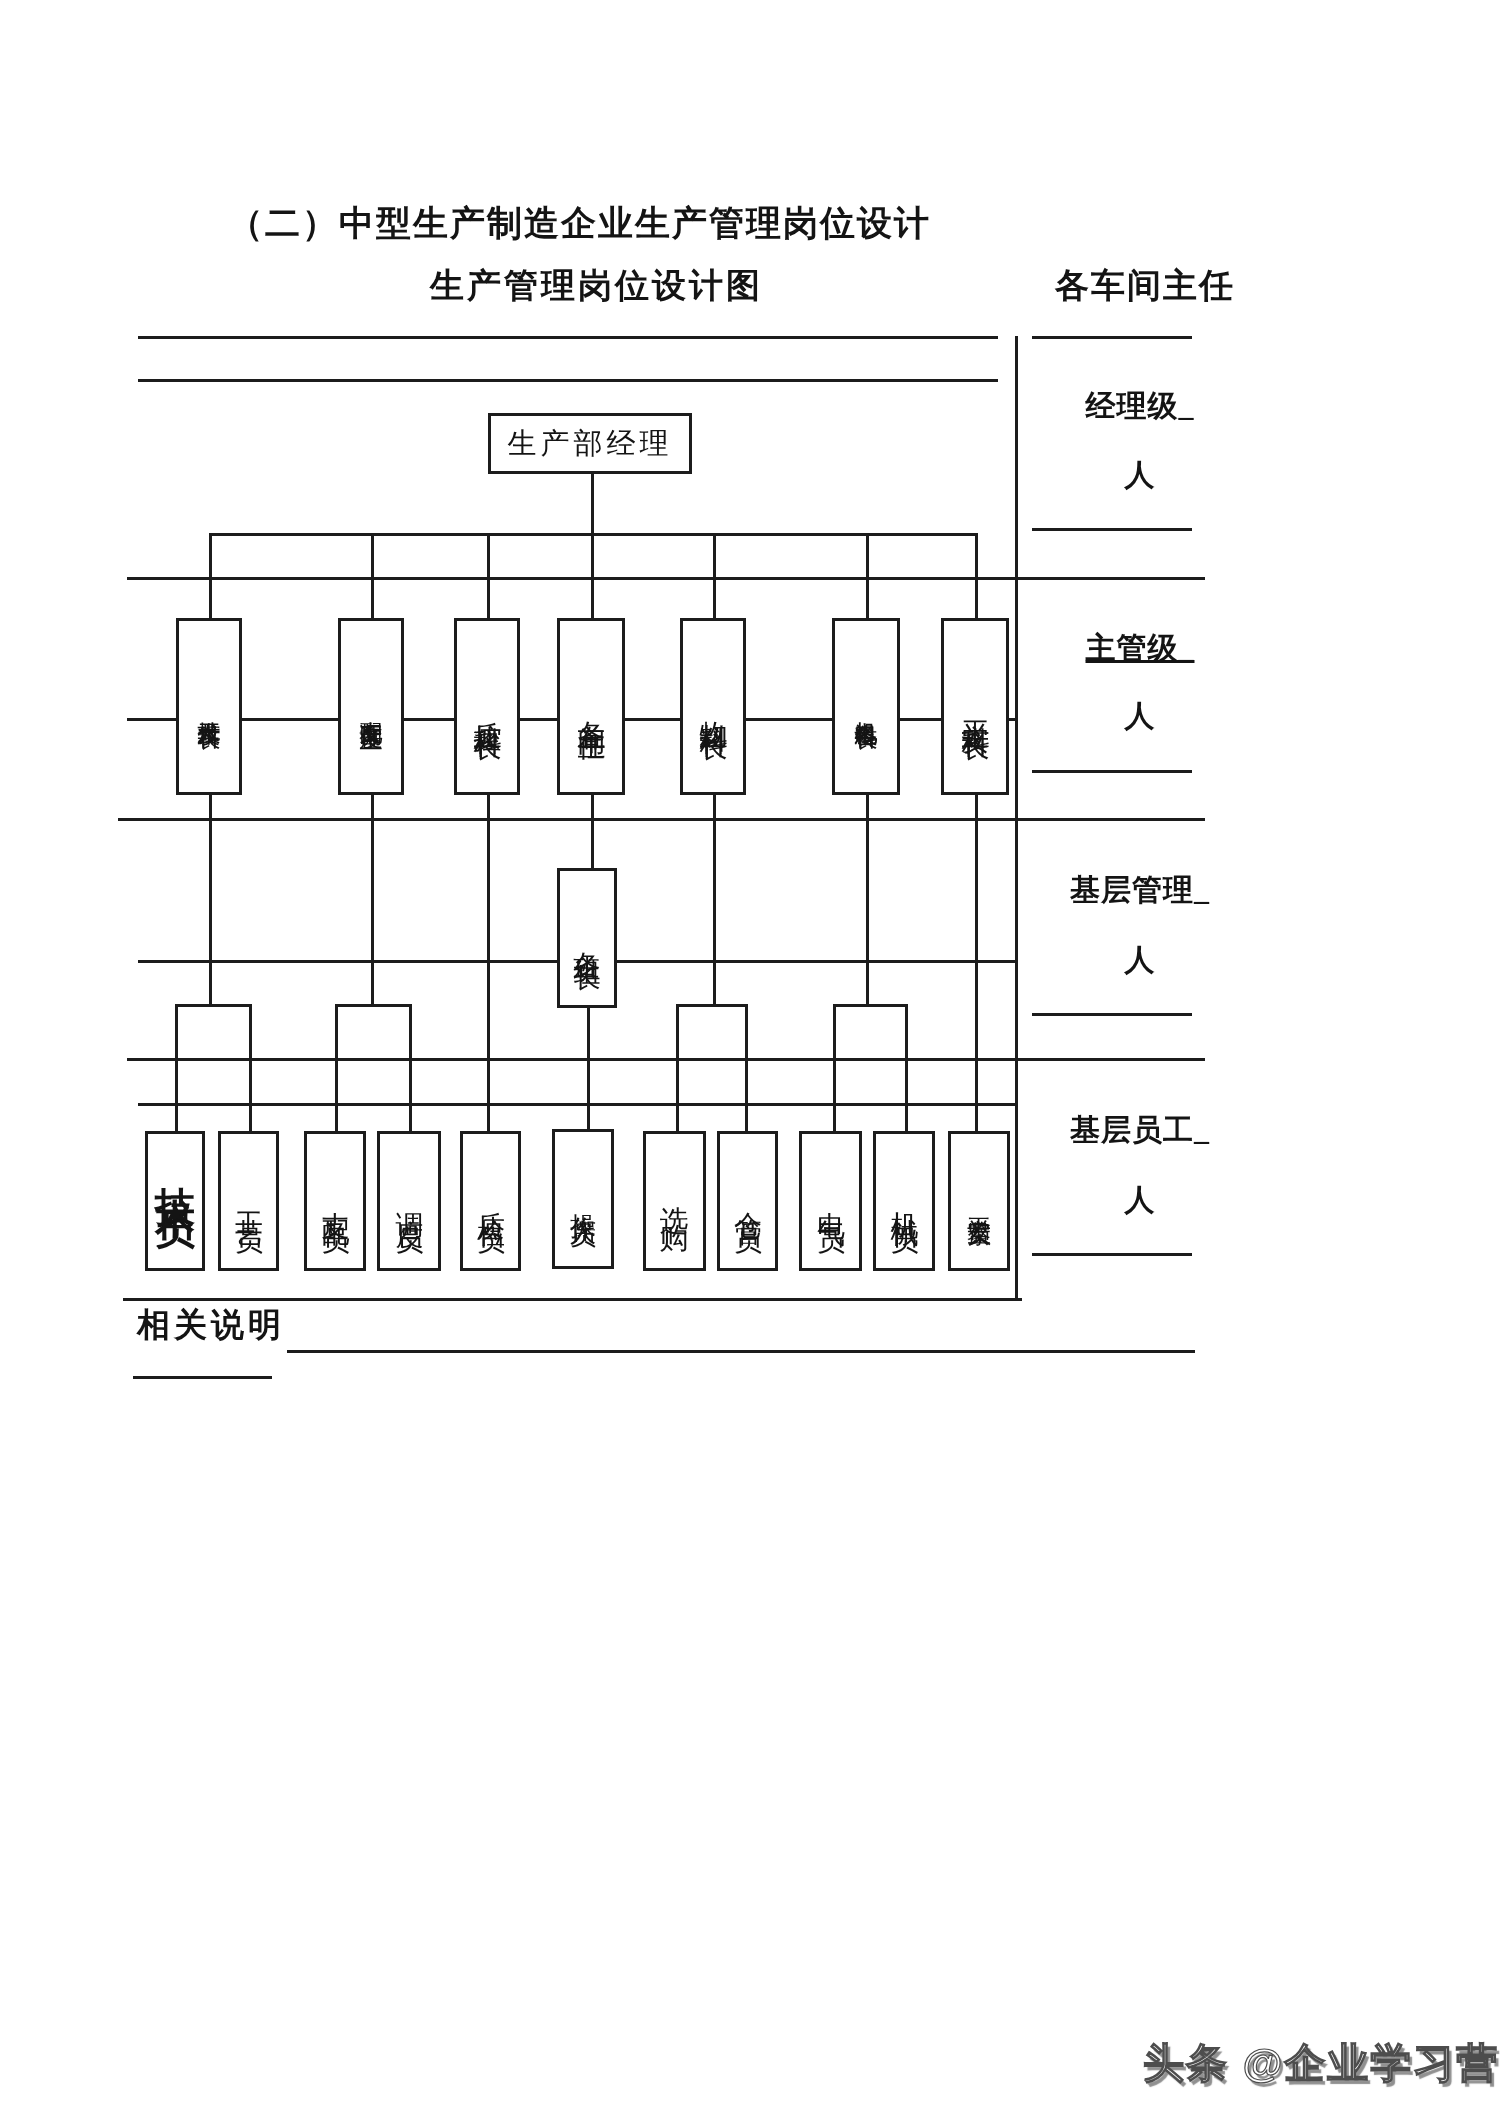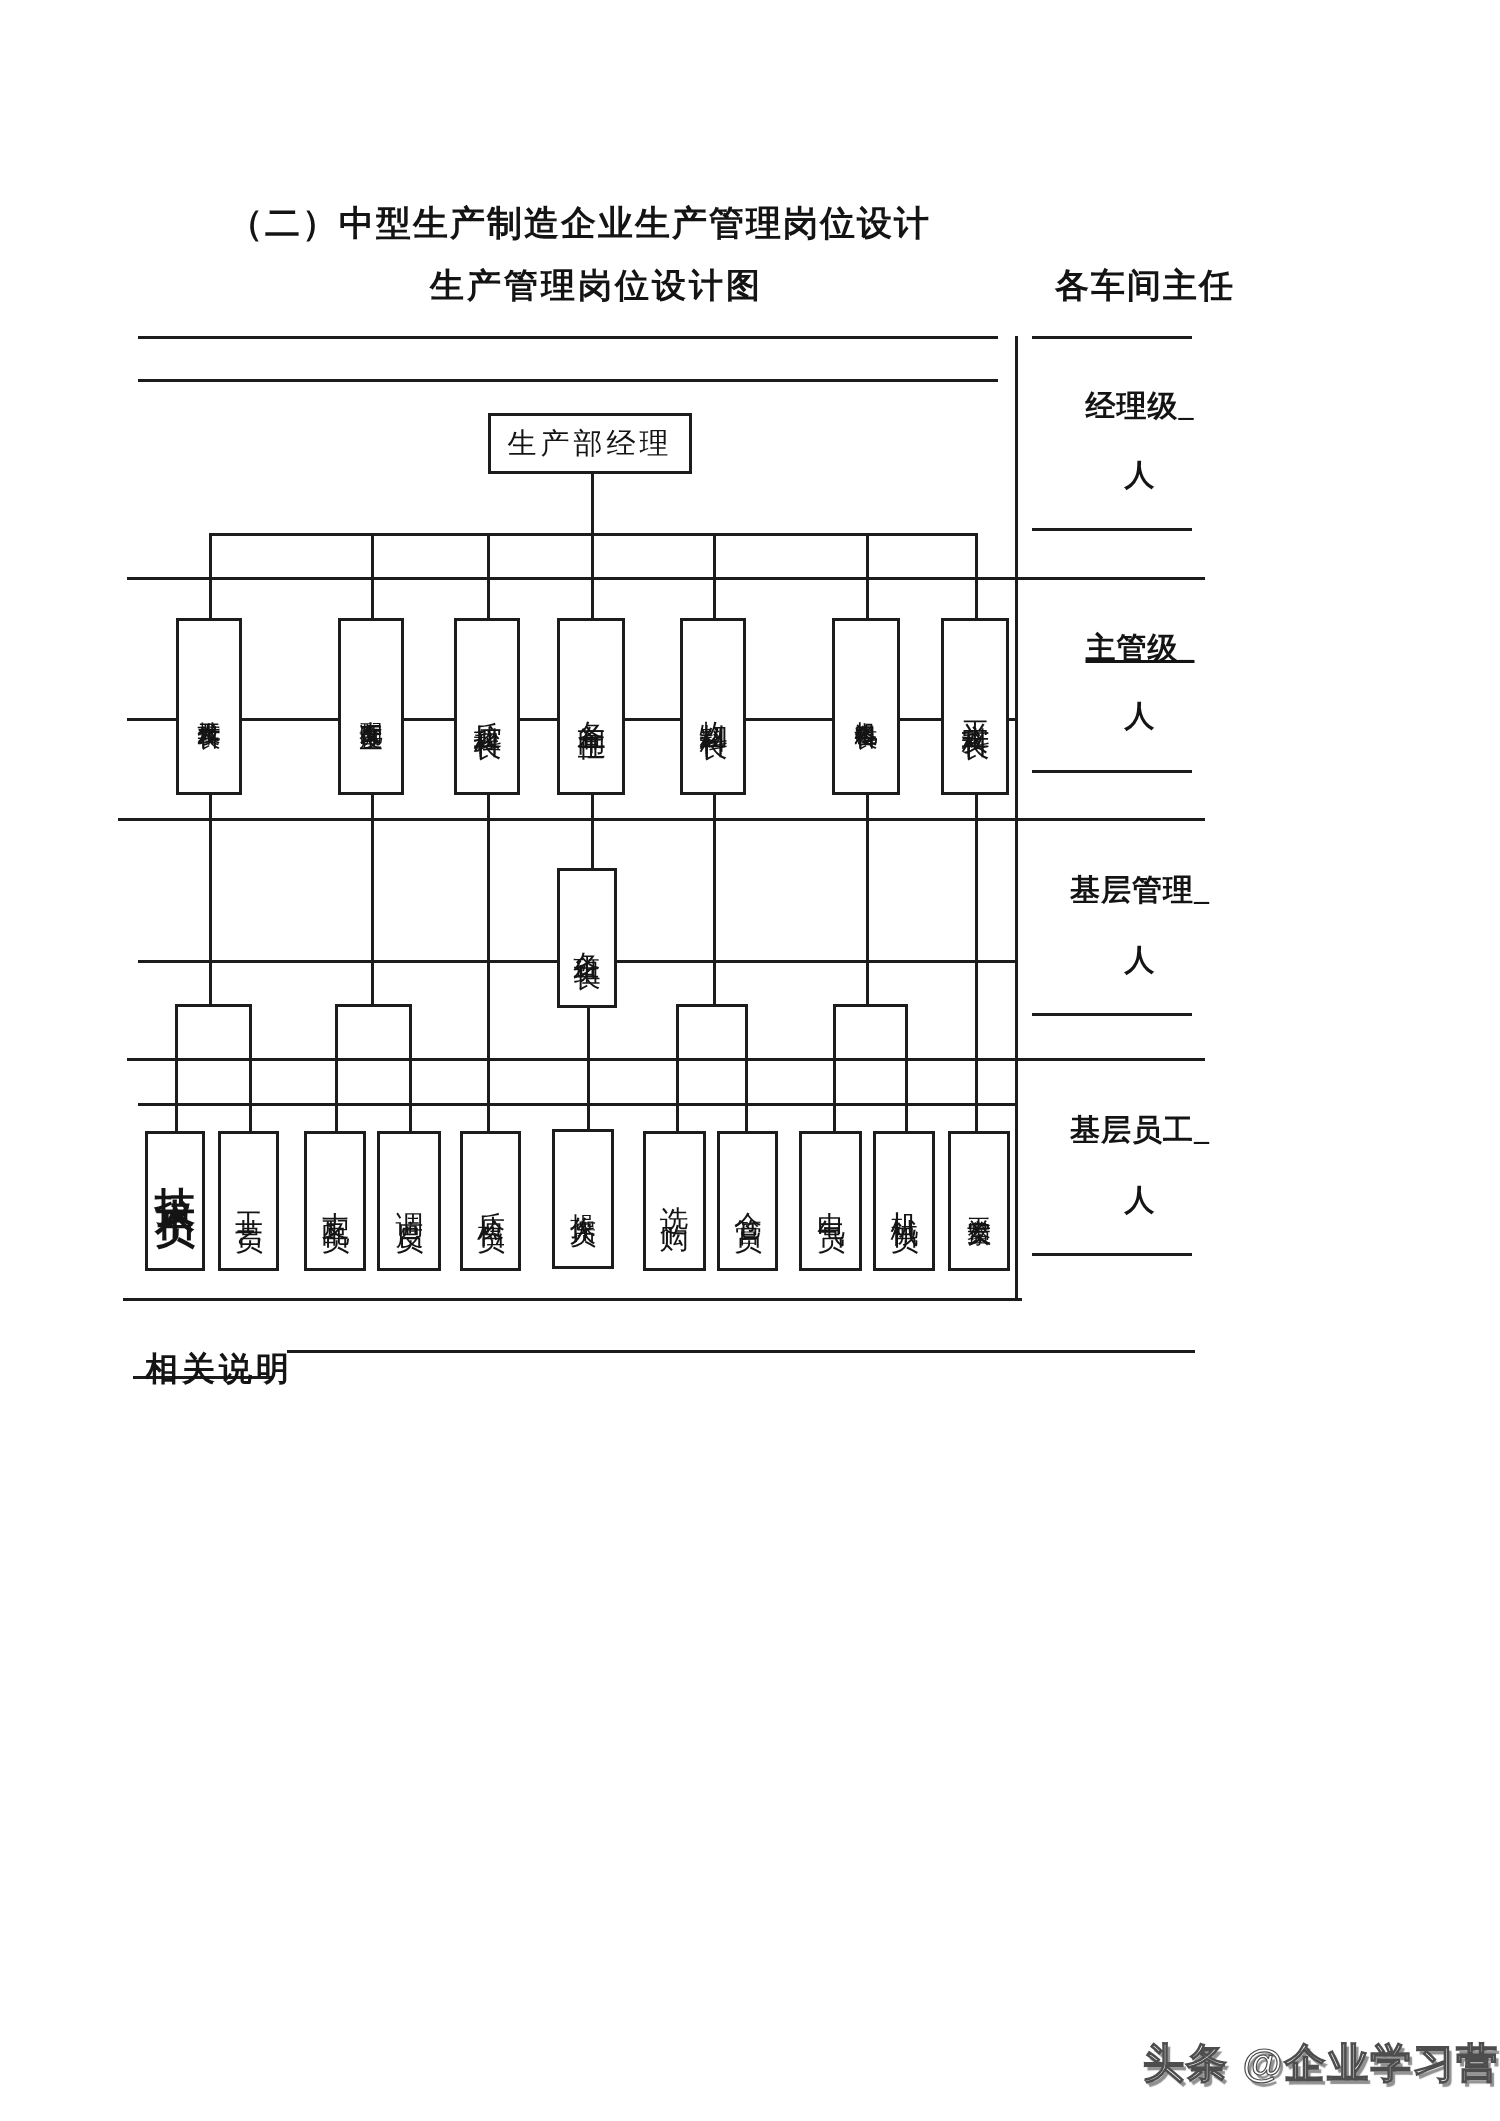--- a/index.html
+++ b/index.html
@@ -21,21 +21,21 @@
   .c3{font-size:28px;letter-spacing:8px;}
   .c2b{font-size:29px;letter-spacing:18px;}
   .gl{font-size:27px;letter-spacing:4px;}
   .root-label{font-size:29px;letter-spacing:4px;}
   .clipbox{align-items:flex-start;overflow:hidden;}
   .clipped{font-size:40px;font-weight:bold;letter-spacing:12px;padding-top:20px;}
   .title{position:absolute;font-weight:bold;z-index:2;white-space:nowrap;}
   .main-title{left:228px;top:200px;font-size:35px;letter-spacing:2px;}
   .chart-title{left:430px;top:263px;font-size:34px;letter-spacing:3px;}
   .staffing-title{left:1055px;top:263px;font-size:34px;letter-spacing:2px;}
-  .notes-label{left:145px;top:1303px;font-size:33px;letter-spacing:4px;margin-top:44px;}
+  .notes-label{left:137px;top:1303px;font-size:33px;letter-spacing:4px;}
   .staff-label,.staff-unit{
     position:absolute;left:1060px;width:160px;text-align:center;
     font-weight:bold;font-size:30px;z-index:2;white-space:nowrap;letter-spacing:1px;
   }
   .watermark{
     position:absolute;left:1143px;top:2036px;z-index:4;
     font-family:"Liberation Sans","DejaVu Sans",sans-serif;
     font-size:41px;font-weight:bold;letter-spacing:2px;color:#ffffff;
     -webkit-text-stroke:1.2px #4d4d4d;
     text-shadow:3px 4px 1px rgba(70,70,70,0.6);

